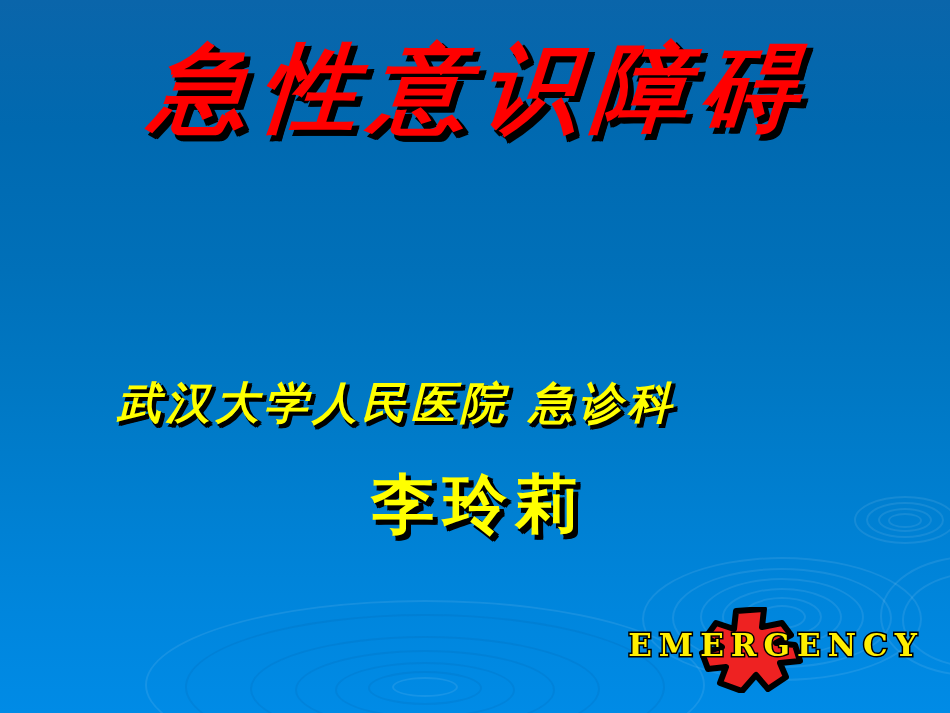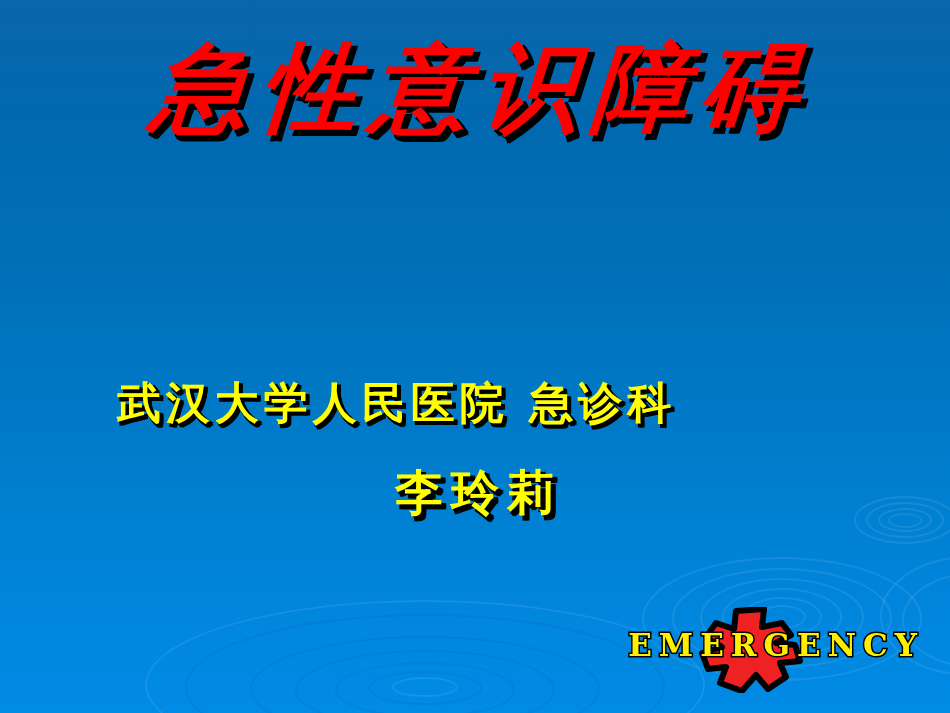--- a/index.html
+++ b/index.html
@@ -69,20 +69,21 @@
     white-space: nowrap;
   }
 
   
   .org-block {
     position: absolute;
     left: 0;
     top: 374px;
     width: 788px;
     text-align: center;
+    font-style: italic;
   }
   .org {
     display: inline-block;
     font-family: "DejaVu Serif", "Liberation Serif", serif;
     font-size: 44px;
     font-weight: bold;
     color: #FFFF00;
     letter-spacing: 5px;
     padding-left: 5px;
     white-space: nowrap;
@@ -97,21 +98,21 @@
   .author-block {
     position: absolute;
     left: 0;
     top: 461px;
     width: 950px;
     text-align: center;
   }
   .author {
     display: inline-block;
     font-family: "DejaVu Serif", "Liberation Serif", serif;
-    font-size: 48px;
+    font-size: 64px;
     font-weight: bold;
     color: #FFFF00;
     letter-spacing: 8px;
     padding-left: 8px;
     white-space: nowrap;
     text-shadow:
        4px 4px 0 #000,
        5px 5px 0 #000,
        3px 5px 0 #000,
        5px 3px 0 #000;

